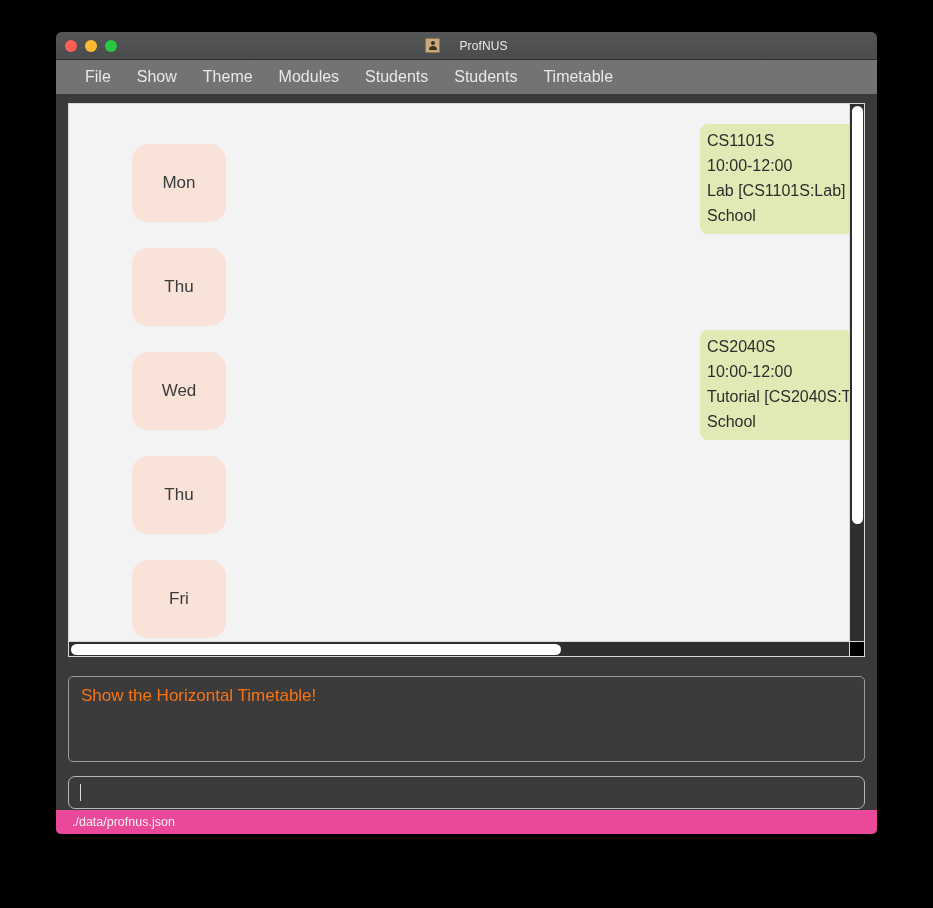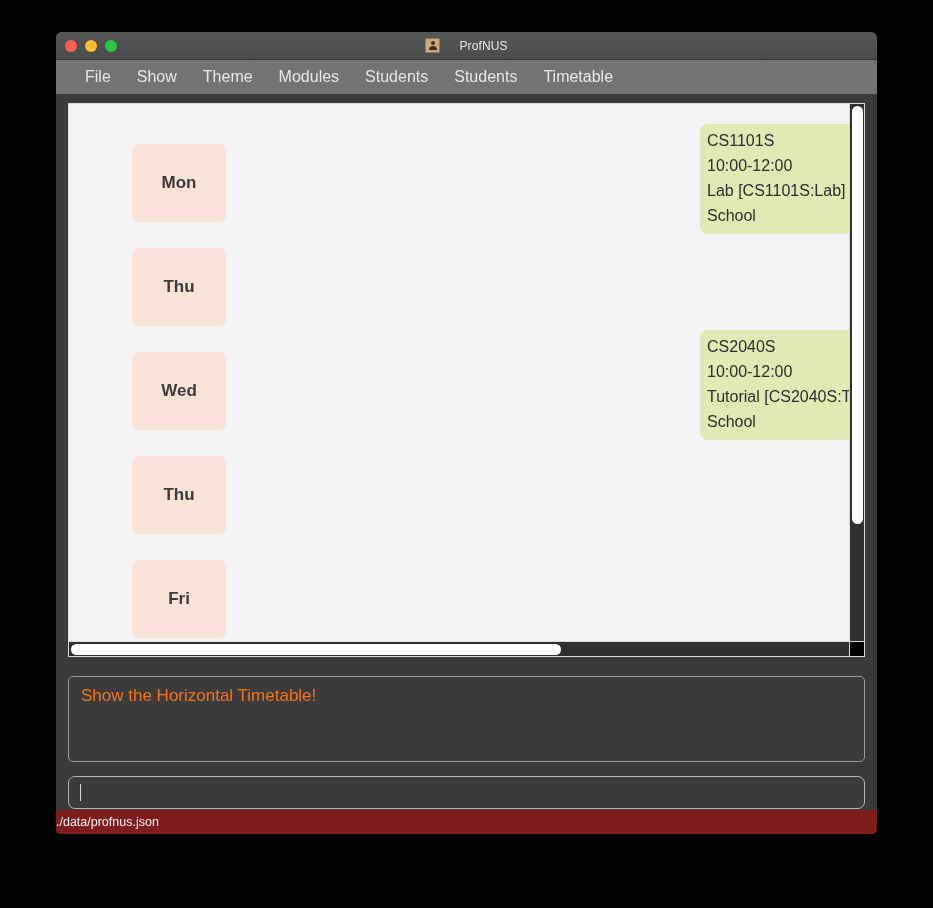--- a/index.html
+++ b/index.html
@@ -137,27 +137,26 @@
     height: 760px;
     background: #f3f3f3;
   }
 
   .day-chip {
     position: absolute;
     left: 63px;
     width: 94px;
     height: 78px;
     background: #f9e2d8;
-    border-radius: 6px;
+    border-radius: 16px;
     display: flex;
     align-items: center;
     justify-content: center;
     font-size: 17px;
     color: #3b3b3b;
-    font-weight: bold;
   }
 
   .event-card {
     position: absolute;
     left: 615px;
     width: 205px;
     height: 110px;
     background: #e3e9b4;
     border-radius: 8px;
     box-sizing: border-box;
@@ -270,24 +269,24 @@
     font-size: 14px;
     color: #f0f0f0;
   }
 
   
   #statusbar {
     position: absolute;
     left: 0; bottom: 0;
     width: 100%;
     height: 24px;
-    background: #7f1d1d;
-    display: flex;
-    align-items: center;
-    padding-left: 0;
+    background: #ec4899;
+    display: flex;
+    align-items: center;
+    padding-left: 16px;
     box-sizing: border-box;
   }
   #status-text {
     font-size: 12.5px;
     color: #f2f2f2;
   }
 </style>
 </head>
 <body>
 

